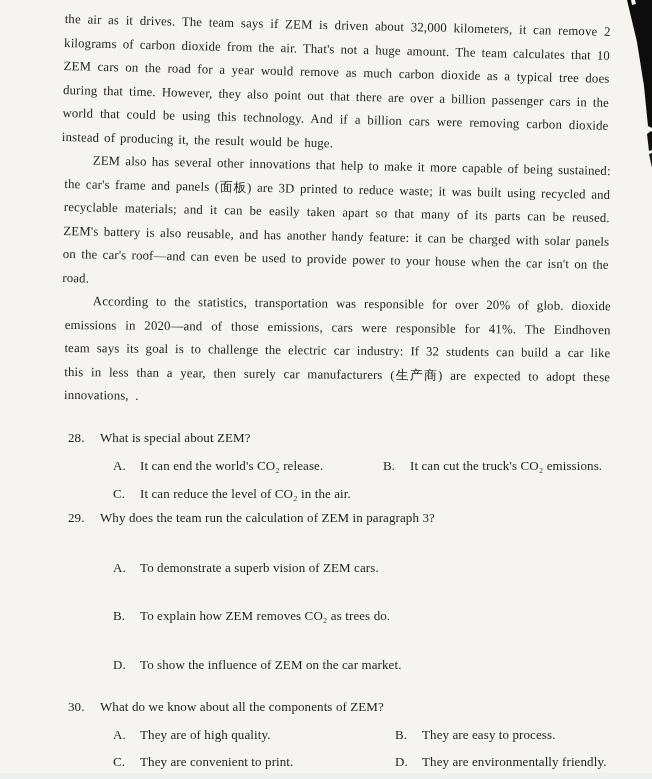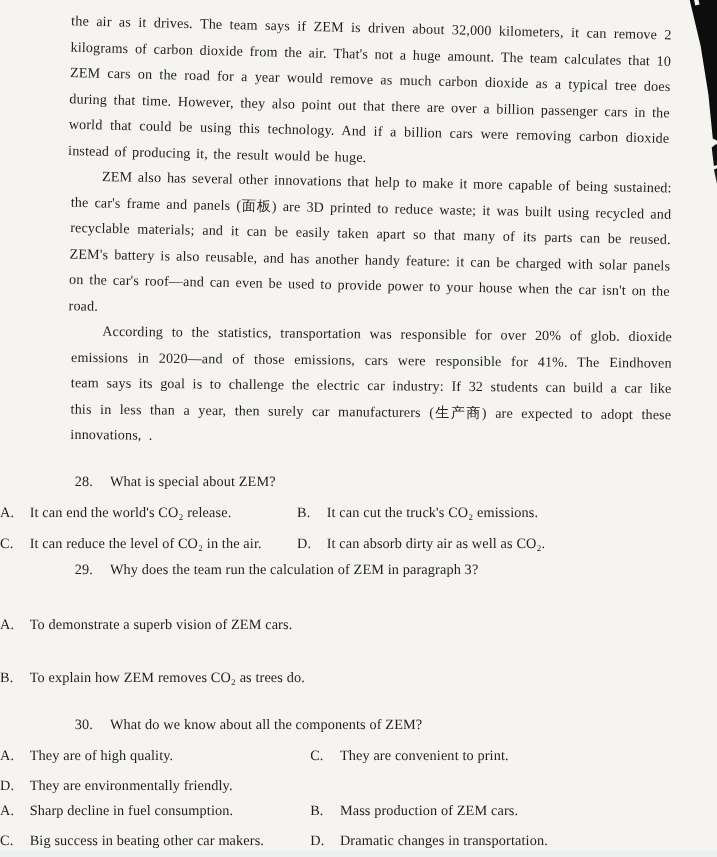--- a/index.html
+++ b/index.html
@@ -33,21 +33,21 @@
     position:absolute; left:0; top:424px; width:652px;
     font-size:13px;
     letter-spacing:0.1px;
   }
   .stem {
     padding-left:68px;
     line-height:28px;
     white-space:nowrap;
   }
   .qnum { display:inline-block; width:32px; }
-  .opts { }
+  .opts { padding-left:113px; }
   .opts.two {
     display:grid;
     grid-template-columns:var(--c1,270px) 1fr;
   }
   .opt { line-height:27.5px; white-space:nowrap; }
   .opts.one .opt { line-height:24.3px;margin-top:24px; }
   .olabel { display:inline-block; width:27px; }
   .q29 { margin-top:-3px; }
   .q30 { margin-top:16px; }
   .q31 { margin-top:-5px; }
@@ -77,40 +77,41 @@
   <div class="questions">
 
     <div class="question">
       <div class="stem">
         <span class="qnum">28.</span><span class="qtext">What is special about ZEM?</span>
       </div>
       <div class="opts two" style="--c1:270px">
         <div class="opt"><span class="olabel">A.</span><span class="otext">It can end the world's CO₂ release.</span></div>
         <div class="opt"><span class="olabel">B.</span><span class="otext">It can cut the truck's CO₂ emissions.</span></div>
         <div class="opt"><span class="olabel">C.</span><span class="otext">It can reduce the level of CO₂ in the air.</span></div>
-        <div class="opt"><span class="olabel">D.</span><span class="otext">It can absorb dirty air as well as CO₂.</span></div>
       </div>
     </div>
 
     <div class="question q29">
       <div class="stem">
         <span class="qnum">29.</span><span class="qtext">Why does the team run the calculation of ZEM in paragraph 3?</span>
       </div>
       <div class="opts one">
         <div class="opt"><span class="olabel">A.</span><span class="otext">To demonstrate a superb vision of ZEM cars.</span></div>
         <div class="opt"><span class="olabel">B.</span><span class="otext">To explain how ZEM removes CO₂ as trees do.</span></div>
+        <div class="opt"><span class="olabel">D.</span><span class="otext">To show the influence of ZEM on the car market.</span></div>
       </div>
     </div>
 
     <div class="question q30">
       <div class="stem">
         <span class="qnum">30.</span><span class="qtext">What do we know about all the components of ZEM?</span>
       </div>
       <div class="opts two" style="--c1:282px">
         <div class="opt"><span class="olabel">A.</span><span class="otext">They are of high quality.</span></div>
+        <div class="opt"><span class="olabel">B.</span><span class="otext">They are easy to process.</span></div>
         <div class="opt"><span class="olabel">C.</span><span class="otext">They are convenient to print.</span></div>
         <div class="opt"><span class="olabel">D.</span><span class="otext">They are environmentally friendly.</span></div>
       </div>
     </div>
 
     <div class="question q31">
       <div class="opts two" style="--c1:282px">
         <div class="opt"><span class="olabel">A.</span><span class="otext">Sharp decline in fuel consumption.</span></div>
         <div class="opt"><span class="olabel">B.</span><span class="otext">Mass production of ZEM cars.</span></div>
         <div class="opt"><span class="olabel">C.</span><span class="otext">Big success in beating other car makers.</span></div>

